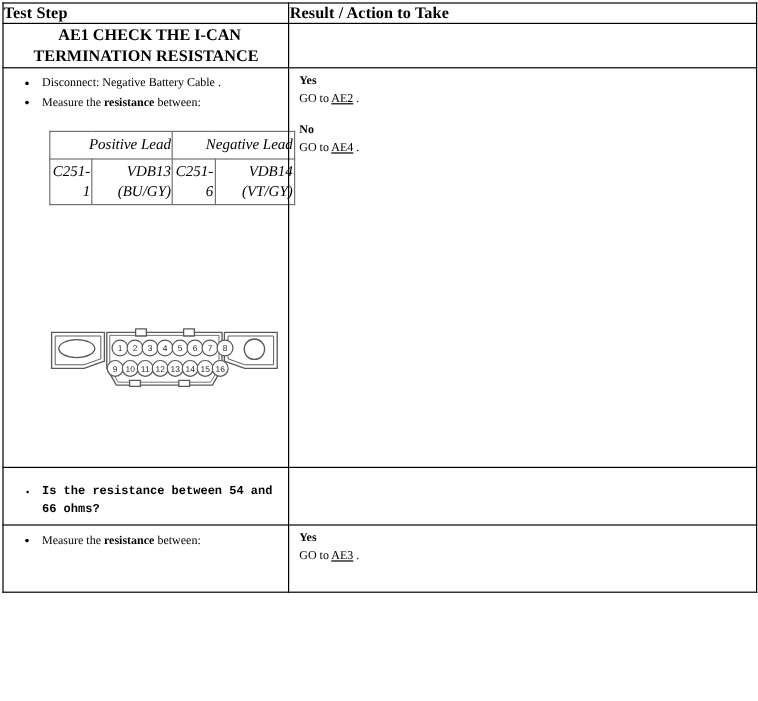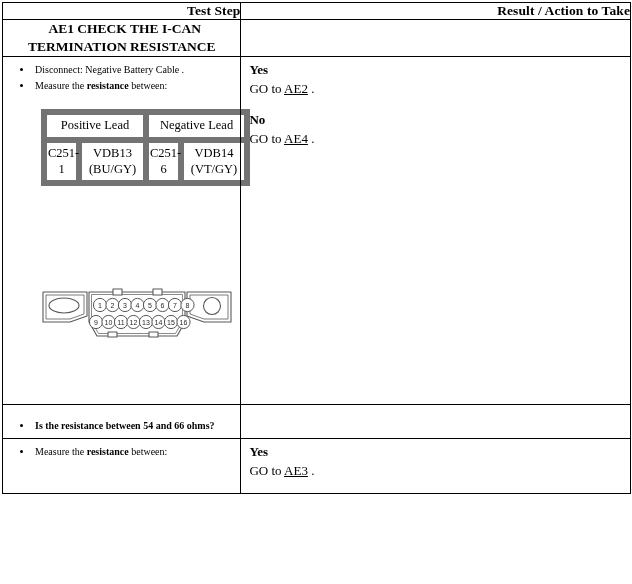--- a/index.html
+++ b/index.html
@@ -34,21 +34,21 @@
   table.pinpoint > thead > tr > th {
     border: 1px solid #000;
     vertical-align: top;
     padding: 0;
   }
 
   col.c-step { width: 238px; }
   col.c-result { width: 389px; }
 
   .hdr-cell {
-    text-align: right;
+    text-align: left;
     font-weight: bold;
     font-size: 13.5px;
     padding: 4px 0 5px 0;
     letter-spacing: 0.1px;
   }
 
   .title-cell {
     font-weight: bold;
     font-size: 13.5px;
     line-height: 1.35;
@@ -73,21 +73,21 @@
     padding-left: 2px;
   }
   ul.steps li.q {
     font-weight: bold;
   }
   .bold { font-weight: bold; }
 
   
   .result-cell {
     padding: 0;
-    font-size: 13px;
+    font-size: 10px;
     line-height: 1.45;
   }
   .result-inner {
     padding: 4px 0 4px 8px;
   }
   .res-label {
     font-weight: bold;
   }
   .res-gap { height: 12px; }
   a.xref {
@@ -99,26 +99,27 @@
   .lead-wrap {
     padding: 12px 0 0 38px;
   }
   table.leads {
     border-collapse: collapse;
     table-layout: fixed;
     width: 205px;
     border: 1px solid #000;
   }
   table.leads td {
-    border: 6px solid #737373;
-    text-align: center;
+    border: 1px solid #737373;
+    text-align: right;
     font-size: 12.5px;
     line-height: 1.3;
     padding: 2px 1px 3px 1px;
     vertical-align: middle;
+    font-style: italic;
   }
   col.lp { width: 35px; }
   col.lc { width: 67px; }
   col.np { width: 35px; }
   col.nc { width: 66px; }
 
   
   .conn-wrap {
     padding: 100px 0 0 0;
     text-align: left;
@@ -253,21 +254,21 @@
             <div><span>GO to </span><a class="xref" href="#">AE2</a><span> .</span></div>
             <div class="res-gap"></div>
             <div class="res-label">No</div>
             <div><span>GO to </span><a class="xref" href="#">AE4</a><span> .</span></div>
           </div>
         </td>
       </tr>
 
       <tr>
         <td class="body-cell">
-          <ul class="steps" style="margin-top:14px;">
+          <ul class="steps" style="margin-top:14px;font-family:Liberation Mono, monospace;">
             <li class="q"><span>Is the resistance between 54 and 66 ohms?</span></li>
           </ul>
         </td>
         <td>&nbsp;</td>
       </tr>
 
 
       <tr>
         <td class="body-cell">
           <ul class="steps">

